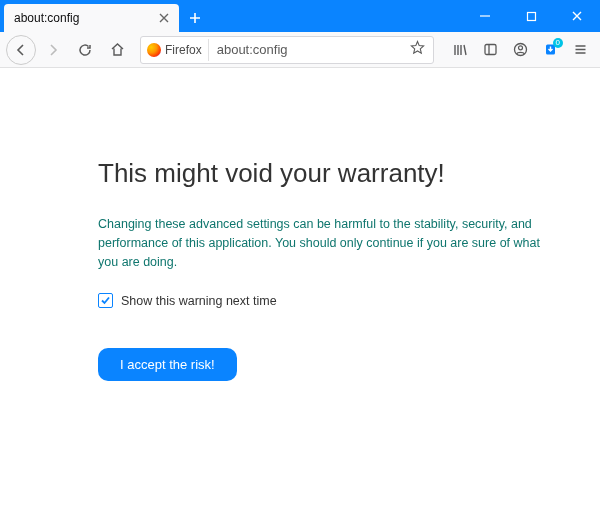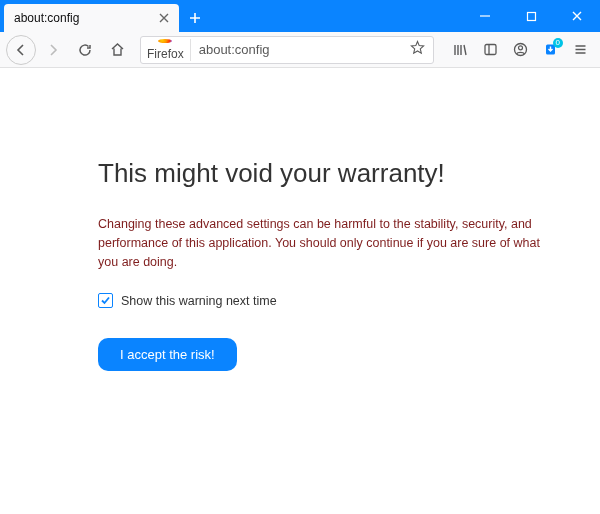--- a/index.html
+++ b/index.html
@@ -79,21 +79,20 @@
     padding: 0 4px;
     gap: 4px;
   }
   .identity {
     display:flex; align-items:center; gap:4px;
     border-right: 1px solid #e1e1e2;
     padding: 0 6px 0 2px;
     height: 22px;
     font-size: 12px;
     color: #4a4a4a;
-    flex-direction: column;
   }
   .ff-logo {
     width: 14px; height: 14px; border-radius: 50%;
     background: radial-gradient(circle at 30% 30%, #ffcb00, #ff9500 40%, #ff3b00 70%, #9059ff 100%);
   }
   .url-text {
     flex:1; font-size: 13px; color: #5a5a5a; padding-left: 4px;
   }
   .star { color:#5a5a5a; padding: 0 4px; cursor:pointer;}
   .toolbar-right {
@@ -114,25 +113,25 @@
   }
   .heading {
     font-size: 26px;
     font-weight: 400;
     color: #333;
     margin-bottom: 26px;
   }
   .warning-text {
     font-size: 12.5px;
     line-height: 1.5;
-    color: #7f1d1d;
+    color: #0f766e;
     margin-bottom: 22px;
   }
   .checkbox-row {
-    display:flex; align-items:center; gap:8px; margin-bottom: 30px;
+    display:flex; align-items:center; gap:8px; margin-bottom: 40px;
     font-size: 12.5px; color:#333;
   }
   .checkbox {
     width: 15px; height: 15px; border: 1px solid #0a84ff; border-radius:2px;
     display:flex; align-items:center; justify-content:center;
     color:#0a84ff; cursor:pointer;
   }
   .accept-btn {
     background: #0a84ff;
     color: #fff;

